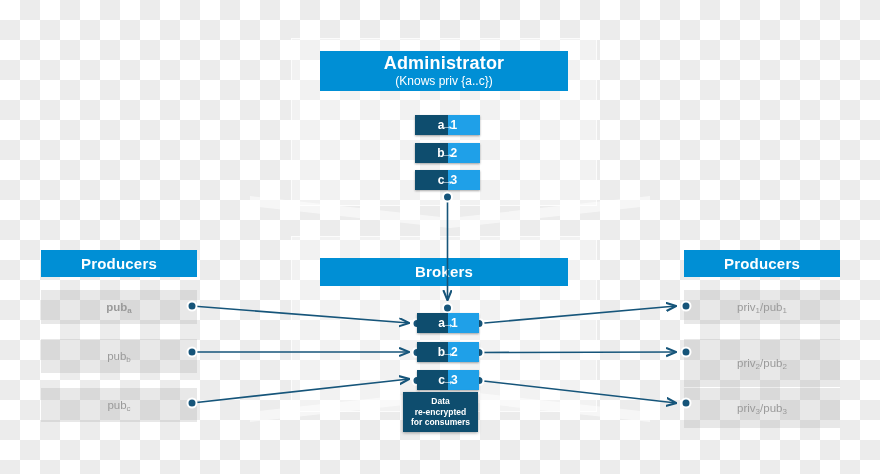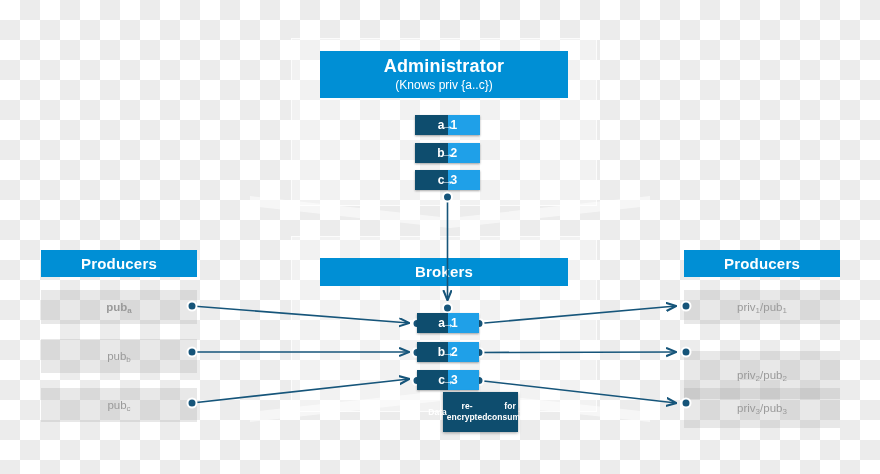--- a/index.html
+++ b/index.html
@@ -38,21 +38,21 @@
     flex-direction:column;
     align-items:center;
     justify-content:center;
     box-sizing:border-box;
     text-align:center;
     line-height:1.15;
   }
   .hdr .t1{font-weight:bold;letter-spacing:.2px;}
   .hdr .t2{font-weight:normal;}
 
-  #hdr-admin{left:320px;top:51px;width:248px;height:47px;}
+  #hdr-admin{left:320px;top:51px;width:248px;height:40px;}
   #hdr-admin .t1{font-size:18px;}
   #hdr-admin .t2{font-size:12px;margin-top:2px;}
 
   #hdr-producers{left:41px;top:250px;width:156px;height:27px;}
   #hdr-producers .t1{font-size:15px;}
 
   #hdr-brokers{left:320px;top:258px;width:248px;height:28px;}
   #hdr-brokers .t1{font-size:15px;}
 
   #hdr-consumers{left:684px;top:250px;width:156px;height:27px;}
@@ -99,24 +99,23 @@
     transform:translate(-50%,-50%);
     font-size:13px;line-height:1;
     color:#ffffff;
   }
 
   
   #note{
     position:absolute;left:403px;top:392px;width:75px;height:40px;
     background:#0E4D6E;color:#ffffff;
     font-size:8.5px;font-weight:bold;line-height:1.28;
-    display:flex;flex-direction:row;align-items:center;justify-content:center;
+    display:flex;flex-direction:column;align-items:center;justify-content:center;
     text-align:center;
     box-shadow:0 1px 3px rgba(0,0,0,.35);
-    margin-left:40px;
   }
 
   
   #links{position:absolute;left:0;top:0;width:880px;height:474px;}
   .lnk{stroke:#16557A;stroke-width:1.6;fill:none;}
   .node{fill:#16557A;stroke:#ffffff;stroke-width:2;}
 </style>
 </head>
 <body>
 
@@ -171,21 +170,21 @@
   <div class="prow" style="left:41px;top:339px;width:156px;height:34px;">
     <span><span>pub</span><sub>b</sub></span>
   </div>
   <div class="prow" style="left:41px;top:388px;width:156px;height:34px;">
     <span><span>pub</span><sub>c</sub></span>
   </div>
 
   <div class="prow" style="left:684px;top:290px;width:156px;height:34px;">
     <span><span>priv</span><sub>1</sub><span>/</span><span>pub</span><sub>1</sub></span>
   </div>
-  <div class="prow" style="left:684px;top:339px;width:156px;height:48px;margin-top:12px;">
+  <div class="prow" style="left:684px;top:339px;width:156px;height:48px;">
     <span><span>priv</span><sub>2</sub><span>/</span><span>pub</span><sub>2</sub></span>
   </div>
   <div class="prow" style="left:684px;top:388px;width:156px;height:40px;">
     <span><span>priv</span><sub>3</sub><span>/</span><span>pub</span><sub>3</sub></span>
   </div>
 
   <svg id="links" viewBox="0 0 880 474">
     <defs>
       <marker id="ah" markerWidth="7" markerHeight="7" refX="6.2" refY="3" orient="auto" markerUnits="strokeWidth">
         <path d="M0,0.4 L6.4,3 L0,5.6" fill="none" stroke="#16557A" stroke-width="1.3"></path>

